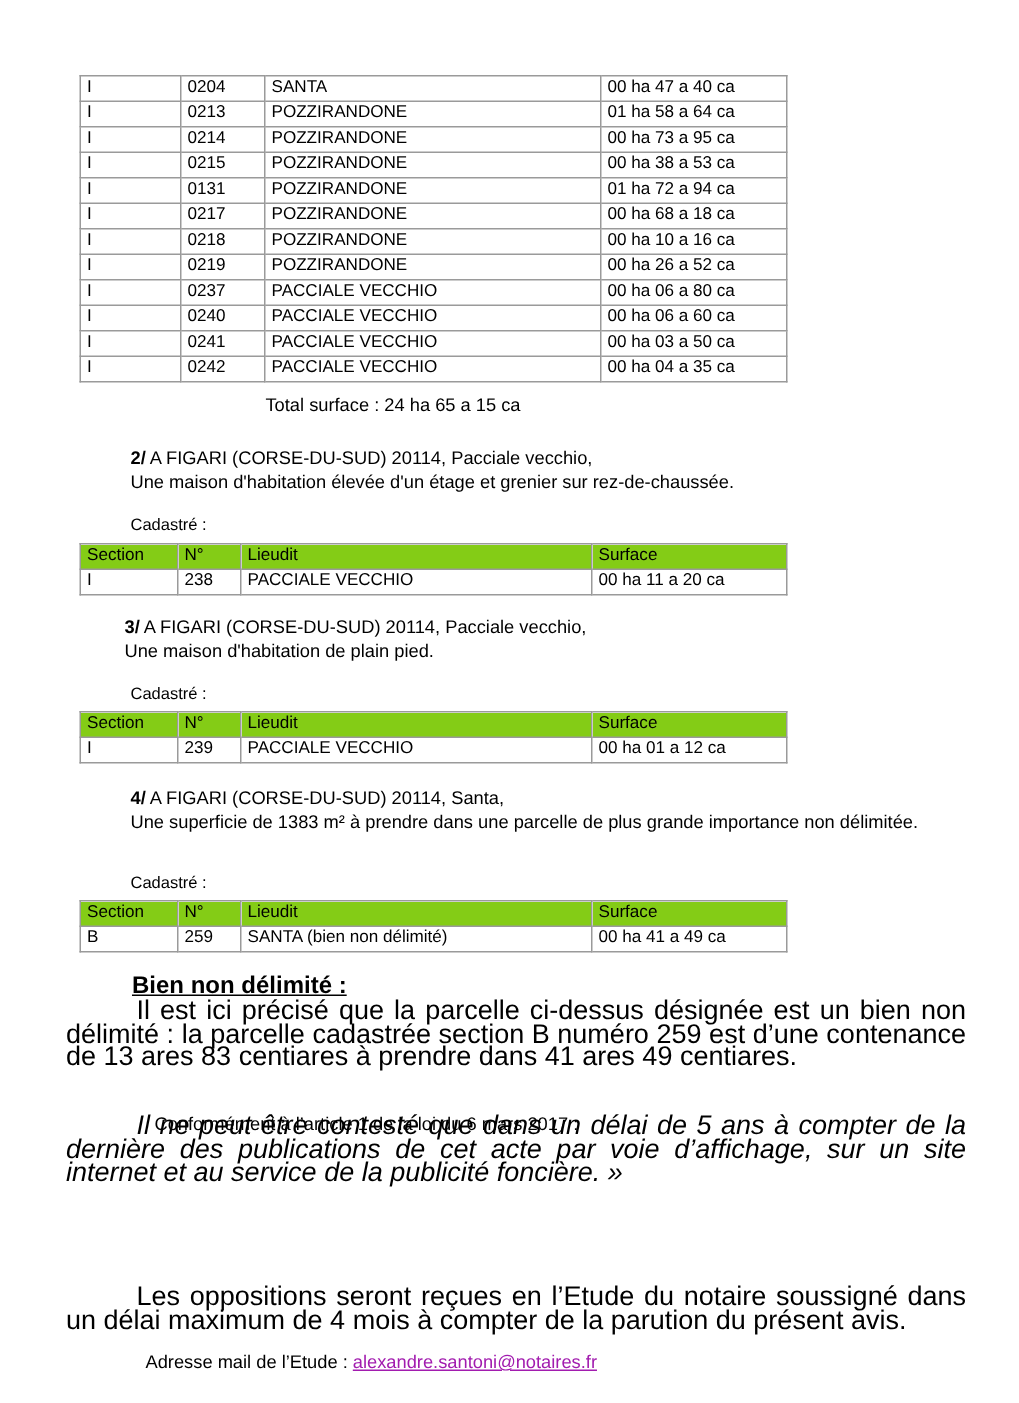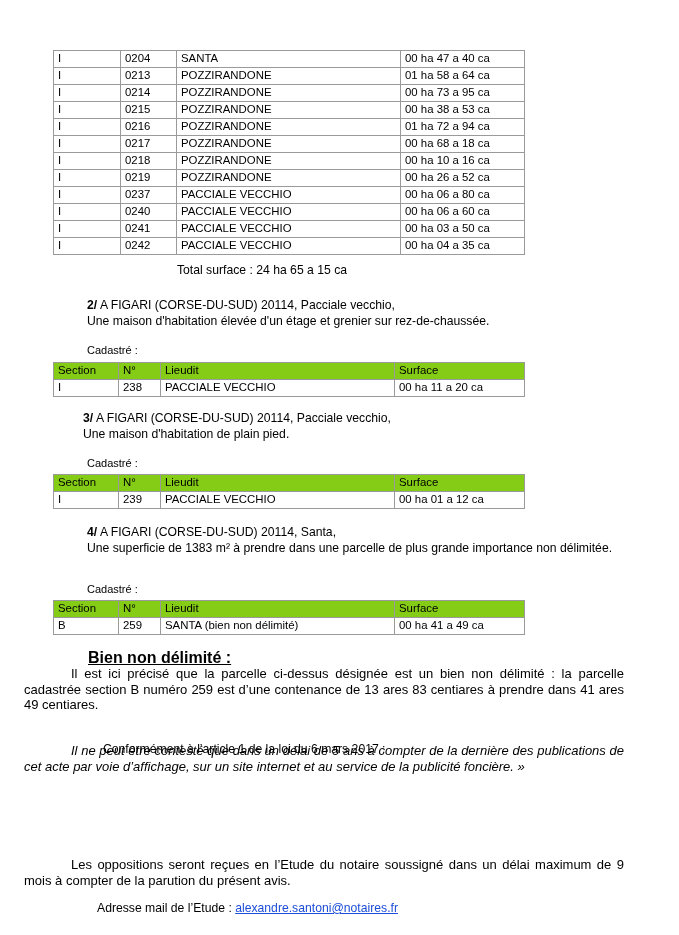--- a/index.html
+++ b/index.html
@@ -95,23 +95,23 @@
   #sect2-cad  { left: 40px; top: 343px; }
 
   #sect3-head { left: 36px; top: 411px; }
   #sect3-cad  { left: 40px; top: 456px; }
 
   #sect4-head { left: 40px; top: 525px; }
   #sect4-cad  { left: 40px; top: 582px; }
 
   .just-block {
     position: absolute;
-    left: 24px;
+    left: 44px;
     width: 600px;
-    font-size: 13px;
+    font-size: 18px;
     line-height: 15.6px;
     text-align: justify;
   }
   .just-block > p {
     margin: 0;
     text-indent: 47px;
   }
 
   #bnd-title {
     left: 88px;
@@ -178,21 +178,21 @@
         <td>00 ha 73 a 95 ca</td>
       </tr>
       <tr>
         <td>I</td>
         <td>0215</td>
         <td>POZZIRANDONE</td>
         <td>00 ha 38 a 53 ca</td>
       </tr>
       <tr>
         <td>I</td>
-        <td>0216</td>
+        <td>0131</td>
         <td>POZZIRANDONE</td>
         <td>01 ha 72 a 94 ca</td>
       </tr>
       <tr>
         <td>I</td>
         <td>0217</td>
         <td>POZZIRANDONE</td>
         <td>00 ha 68 a 18 ca</td>
       </tr>
       <tr>
@@ -341,20 +341,20 @@
   </div>
 
   <div id="conf-line" class="txt">
     <p>Conformément à l’article 1 de la loi du 6 mars 2017 :</p>
   </div>
   <div class="just-block" id="quote-block">
     <p>Il ne peut être contesté que dans un délai de 5 ans à compter de la dernière des publications de cet acte par voie d’affichage, sur un site internet et au service de la publicité foncière. »</p>
   </div>
 
   <div class="just-block" id="opp-block">
-    <p>Les oppositions seront reçues en l’Etude du notaire soussigné dans un délai maximum de 9 mois à compter de la parution du présent avis.</p>
+    <p>Les oppositions seront reçues en l’Etude du notaire soussigné dans un délai maximum de 4 mois à compter de la parution du présent avis.</p>
   </div>
 
   <div class="txt" id="mail-line">
-    <span class="lead">Adresse mail de l’Etude : </span><a class="email" href="#" style="color: #1d4ed8;">alexandre.santoni@notaires.fr</a>
+    <span class="lead">Adresse mail de l’Etude : </span><a class="email" href="#" style="color: #a21caf;">alexandre.santoni@notaires.fr</a>
   </div>
 
 </div>
 
 </body></html>

